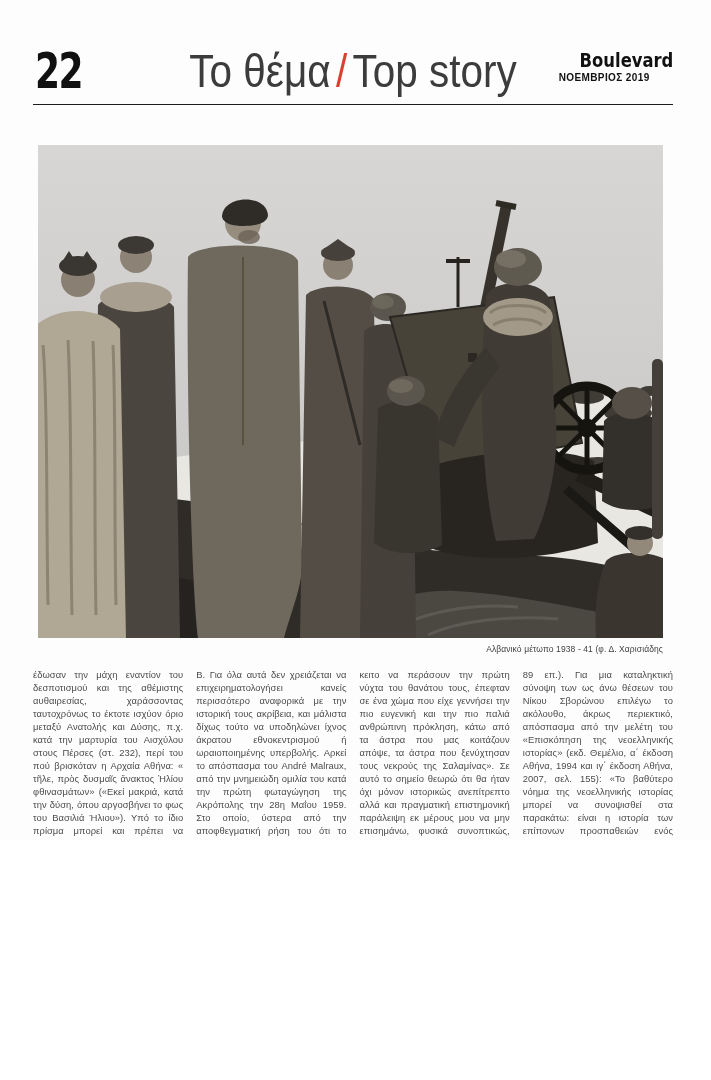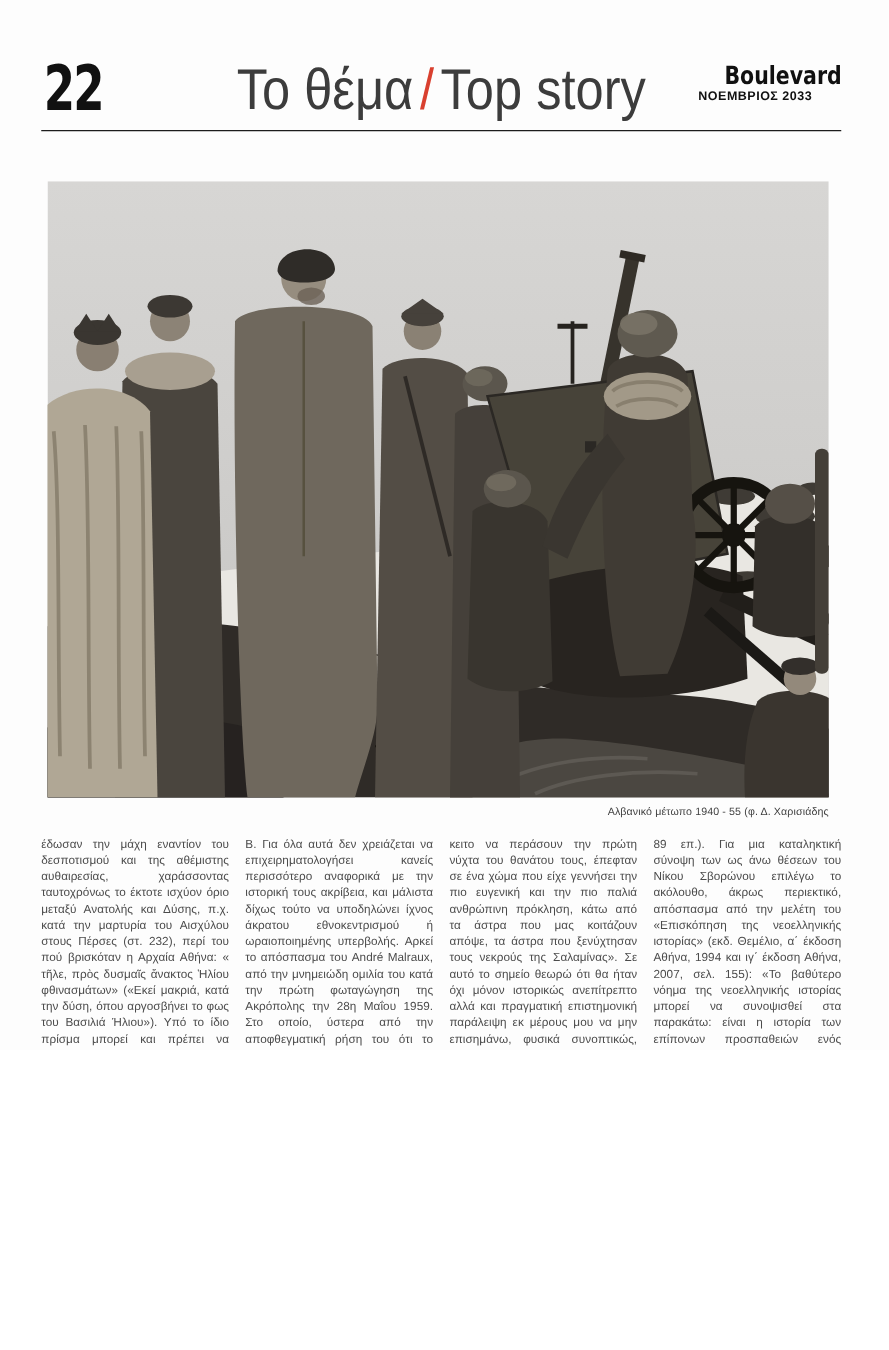--- a/index.html
+++ b/index.html
@@ -50,21 +50,21 @@
 
 <div class="page">
 
   <div class="header">
     <div class="page-num">22</div>
     <div class="section-title">
       <span>Το θέμα</span><span class="slash" style="color:#d9402f;">/</span><span>Top story</span>
     </div>
     <div class="brand">
       <span class="brand-name">Boulevard</span>
-      <span class="brand-issue">ΝΟΕΜΒΡΙΟΣ 2033</span>
+      <span class="brand-issue">ΝΟΕΜΒΡΙΟΣ 2019</span>
     </div>
   </div>
   <div class="rule"></div>
 
   <figure class="photo">
     <svg viewBox="0 0 625 493" width="625" height="493" role="img">
       <defs>
         <linearGradient id="sky" x1="0" y1="0" x2="0" y2="1">
           <stop offset="0" stop-color="#d7d6d4"></stop>
           <stop offset="1" stop-color="#c5c4c2"></stop>
@@ -182,21 +182,21 @@
         <path d="M566,276 C576,264 614,264 622,280 L624,360 C604,368 578,366 564,356 Z" fill="#332f2a"></path>
         <ellipse cx="594" cy="258" rx="20" ry="16" fill="#554f47"></ellipse>
 
         <path d="M568,416 C578,404 626,404 634,422 L638,493 L558,493 C556,460 560,434 568,416 Z" fill="#3a352f"></path>
         <circle cx="602" cy="398" r="13" fill="#93897b"></circle>
         <ellipse cx="602" cy="388" rx="15" ry="7" fill="#332f2b"></ellipse>
 
         <rect x="614" y="214" width="11" height="180" rx="5" fill="#443f38"></rect>
       </g>
     </svg>
-    <figcaption>Αλβανικό μέτωπο 1940 - 55 (φ. Δ. Χαρισιάδης</figcaption>
+    <figcaption>Αλβανικό μέτωπο 1938 - 41 (φ. Δ. Χαρισιάδης</figcaption>
   </figure>
 
   <div class="columns">
     <div class="col">έδωσαν την μάχη εναντίον του δεσποτισμού και της αθέμιστης αυθαιρεσίας, χαράσσοντας ταυτοχρόνως το έκτοτε ισχύον όριο μεταξύ Ανατολής και Δύσης, π.χ. κατά την μαρτυρία του Αισχύλου στους Πέρσες (στ. 232), περί του πού βρισκόταν η Αρχαία Αθήνα: « τῆλε, πρὸς δυσμαῖς ἄνακτος Ἡλίου φθινασμάτων» («Εκεί μακριά, κατά την δύση, όπου αργοσβήνει το φως του Βασιλιά Ήλιου»). Υπό το ίδιο πρίσμα μπορεί και πρέπει να εξηγηθούν και οι εμβληματικές αναφορές των Αρχαίων Τραγωδών στην στάση και παράδοση αντίστασης των Ελλήνων εναντίον των τυράννων και της τυραννίας, όπως καταγράφονται π.χ. στον «Προμηθέα Δεσμώτη» του Αισχύλου ή στην «Αντιγόνη» του Σοφοκλέους. Το ότι οι Έλληνες είναι Λαός της Αντίστασης εν γένει, μέσα στον χρόνο προκύπτει αβιάστως, καθώς αμέσως πιο πάνω επισημάνθηκε, και από τα αντίστοιχα ΟΧΙ στην διαιώνιση του αιμοσταγούς οθωμανικού ζυγού που σήμανε η Εθνεγερσία του 1821, καθώς και από το σύγχρονο ΟΧΙ της 28ης Οκτωβρίου 1940 στον φασισμό και, λίγο αργότερα, στον ναζισμό.</div>
     <div class="col">Β. Για όλα αυτά δεν χρειάζεται να επιχειρηματολογήσει κανείς περισσότερο αναφορικά με την ιστορική τους ακρίβεια, και μάλιστα δίχως τούτο να υποδηλώνει ίχνος άκρατου εθνοκεντρισμού ή ωραιοποιημένης υπερβολής. Αρκεί το απόσπασμα του André Malraux, από την μνημειώδη ομιλία του κατά την πρώτη φωταγώγηση της Ακρόπολης την 28η Μαΐου 1959. Στο οποίο, ύστερα από την αποφθεγματική ρήση του ότι το χαρακτηριστικό των Ελλήνων και του Πολιτισμού τους είναι η Παιδεία και το Θάρρος, ο André Malraux διακηρύσσει, με αναντίρρητη παρρησία, για τον Ελληνικό Λαό: «Λαός της ελευθερίας είναι εκείνος, για τον οποίο η αντίσταση είναι παράδοση αιώνων, εκείνος του οποίου η νεότερη ιστορία είναι ένας ανεξάντλητος αγώνας για την Ανεξαρτησία, ο μόνος λαός που γιορτάζει την επέτειο του ΟΧΙ.  Αυτό το ΟΧΙ ήταν το ΟΧΙ του Μεσολογγίου, το ΟΧΙ του Σολωμού...  Ο κόσμος δεν ξέχασε ότι οι πρώτοι που το πρόφεραν ήταν η Αντιγόνη και ο Προμηθέας. Όταν οι νεκροί της πρόσφατης ελληνικής Αντίστασης έπεφταν στο έδαφος όπου επρό-</div>
     <div class="col">κειτο να περάσουν την πρώτη νύχτα του θανάτου τους, έπεφταν σε ένα χώμα που είχε γεννήσει την πιο ευγενική και την πιο παλιά ανθρώπινη πρόκληση, κάτω από τα άστρα που μας κοιτάζουν απόψε, τα άστρα που ξενύχτησαν τους νεκρούς της Σαλαμίνας». Σε αυτό το σημείο θεωρώ ότι θα ήταν όχι μόνον ιστορικώς ανεπίτρεπτο αλλά και πραγματική επιστημονική παράλειψη εκ μέρους μου να μην επισημάνω, φυσικά συνοπτικώς, την εμβριθέστατη ανάλυση του Νίκου Σβορώνου αναφορικά με το αντιστασιακό πρόσημο της Ελληνικής Ιστορίας εν γένει, μέσω του οποίου αναδύεται, σε όλη του την έκταση, και ο παραδοσιακός αντιστασιακός ψυχισμός του Ελληνικού Λαού. Όπως επιγραμματικά έχει ο ίδιος τονίσει: «Η ιστορία μας έχει αντιστασιακό χαρακτήρα» (στην συνέντευξή του στο περιοδικό «Διαβάζω», τεύχος 18, Μάρτιος του 1979). Opus magnum του Νίκου Σβορώνου εν προκειμένω είναι μάλλον το έργο του «Το Ελληνικό Έθνος. Γένεση και διαμόρφωση του Νέου Ελληνισμού», με προλεγόμενα του Σπύρου Ασδραχά (εκδ. Πόλις, Αθήνα 2004, ιδίως σελ.</div>
     <div class="col">89 επ.).  Για μια καταληκτική σύνοψη των ως άνω θέσεων του Νίκου Σβορώνου επιλέγω το ακόλουθο, άκρως περιεκτικό, απόσπασμα από την μελέτη του «Επισκόπηση της νεοελληνικής ιστορίας» (εκδ. Θεμέλιο, α΄ έκδοση Αθήνα, 1994 και ιγ΄ έκδοση Αθήνα, 2007, σελ. 155): «Το βαθύτερο νόημα της νεοελληνικής ιστορίας μπορεί να συνοψισθεί στα παρακάτω: είναι η ιστορία των επίπονων προσπαθειών ενός αρχαίου λαού να συγκροτηθεί σε σύγχρονο έθνος, να συνειδητοποιήσει τον ιδιαίτερο χαρακτήρα του και να εξασφαλίσει τη θέση του ως καθορισμένη οντότητα μέσα στο σύνολο του σύγχρονου κόσμου.  Αυτό το ιστορικό φαινόμενο, παρ' όλο που δεν περιορίζεται στον ελληνικό λαό -κι άλλοι εξίσου αρχαίοι λαοί επιχείρησαν και επιχειρούν την ίδια προσπάθεια- παρουσιάζει, στην ελληνική περίπτωση, ιδιαίτερο ενδιαφέρον για τη γενική ιστορία.  Πρόκειται για ένα λαό που ο τρόπος ζωής και της σκέψης του τον συνδέει, τόσο χάρη στην ίδια του τη βούληση όσο και χάρη σε αντικειμενικούς δεσμούς, με την παράδοση που αποτελεί τις βάσεις του ευρωπαϊκού</div>
   </div>
 
 </div>

